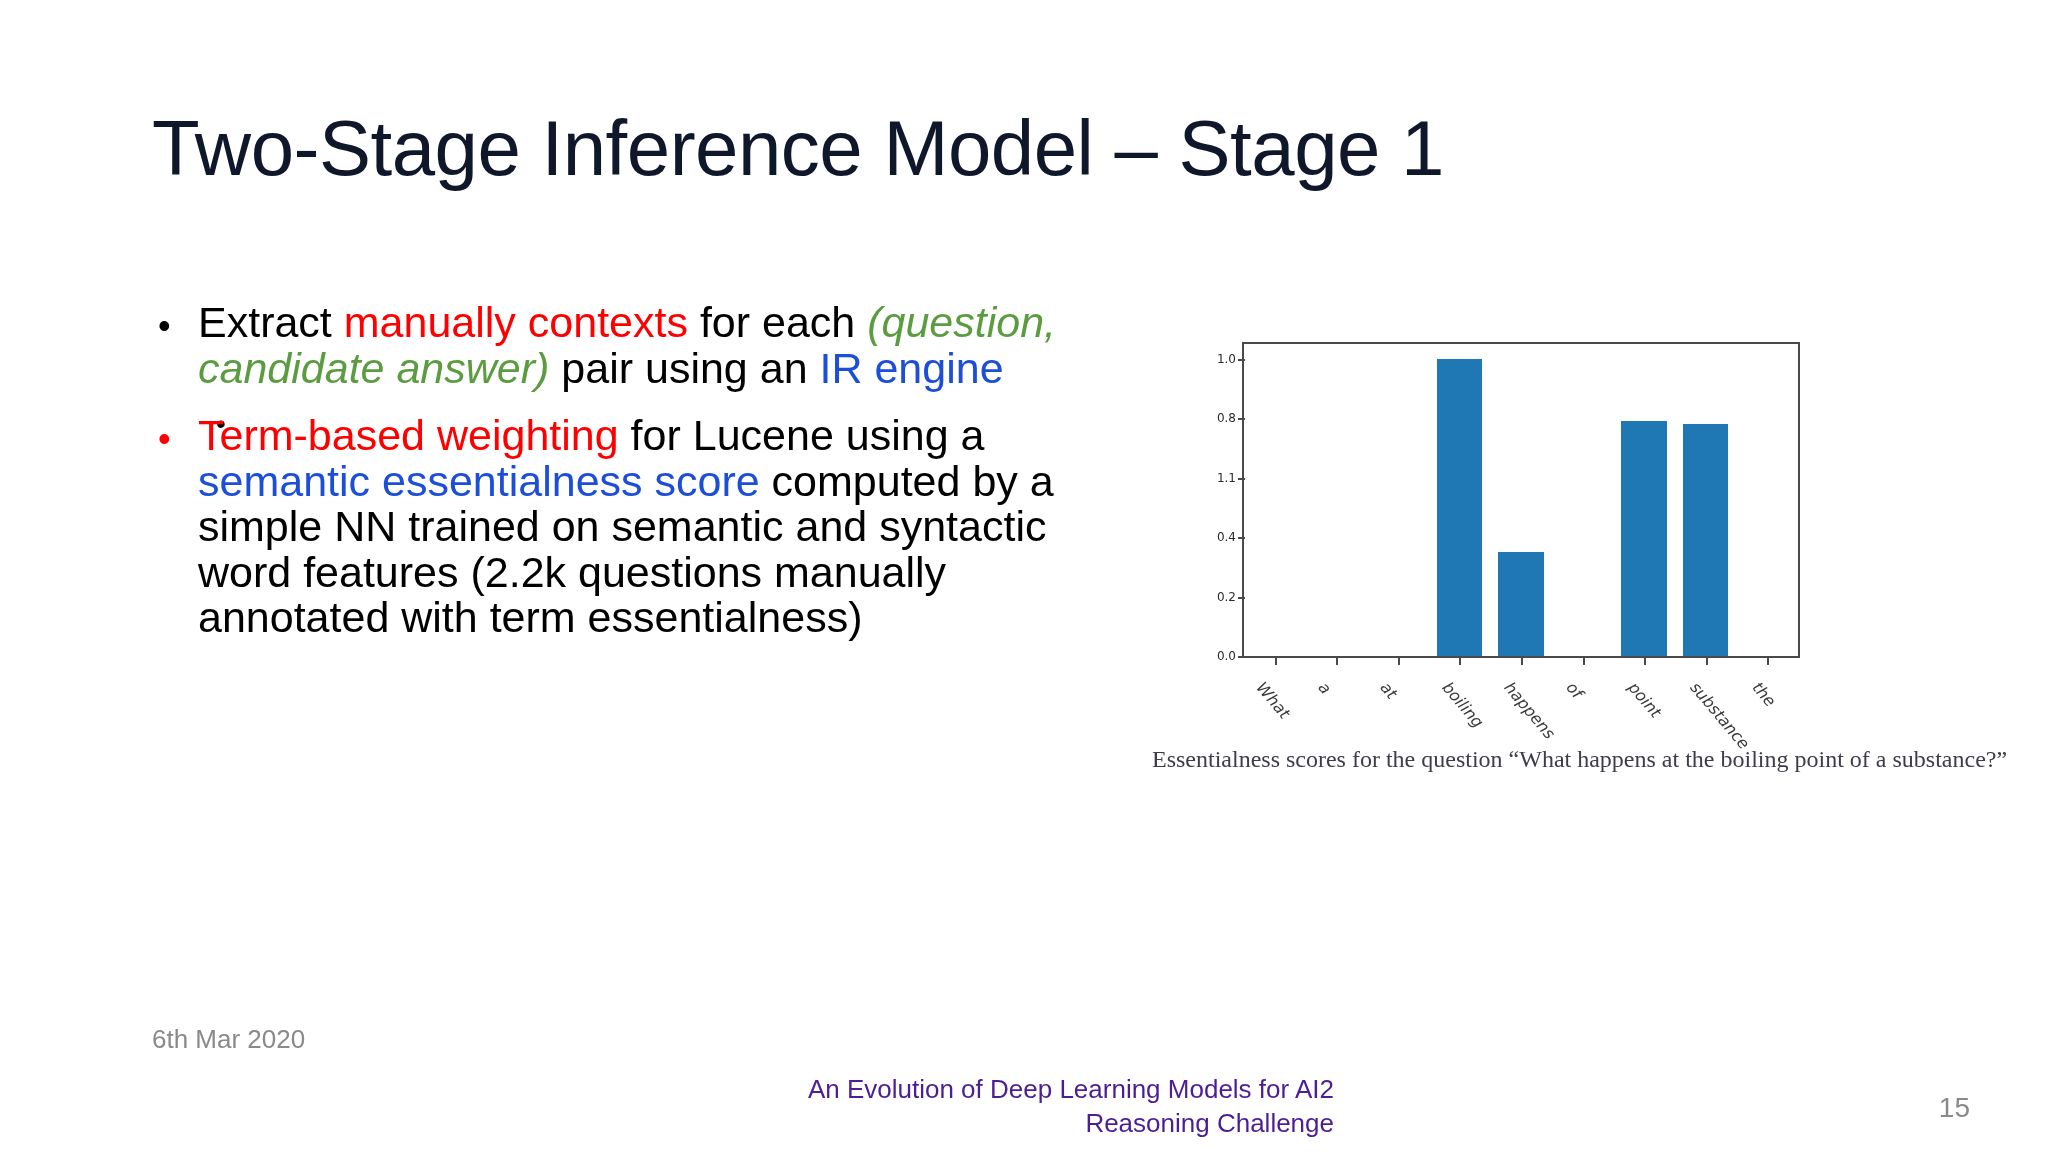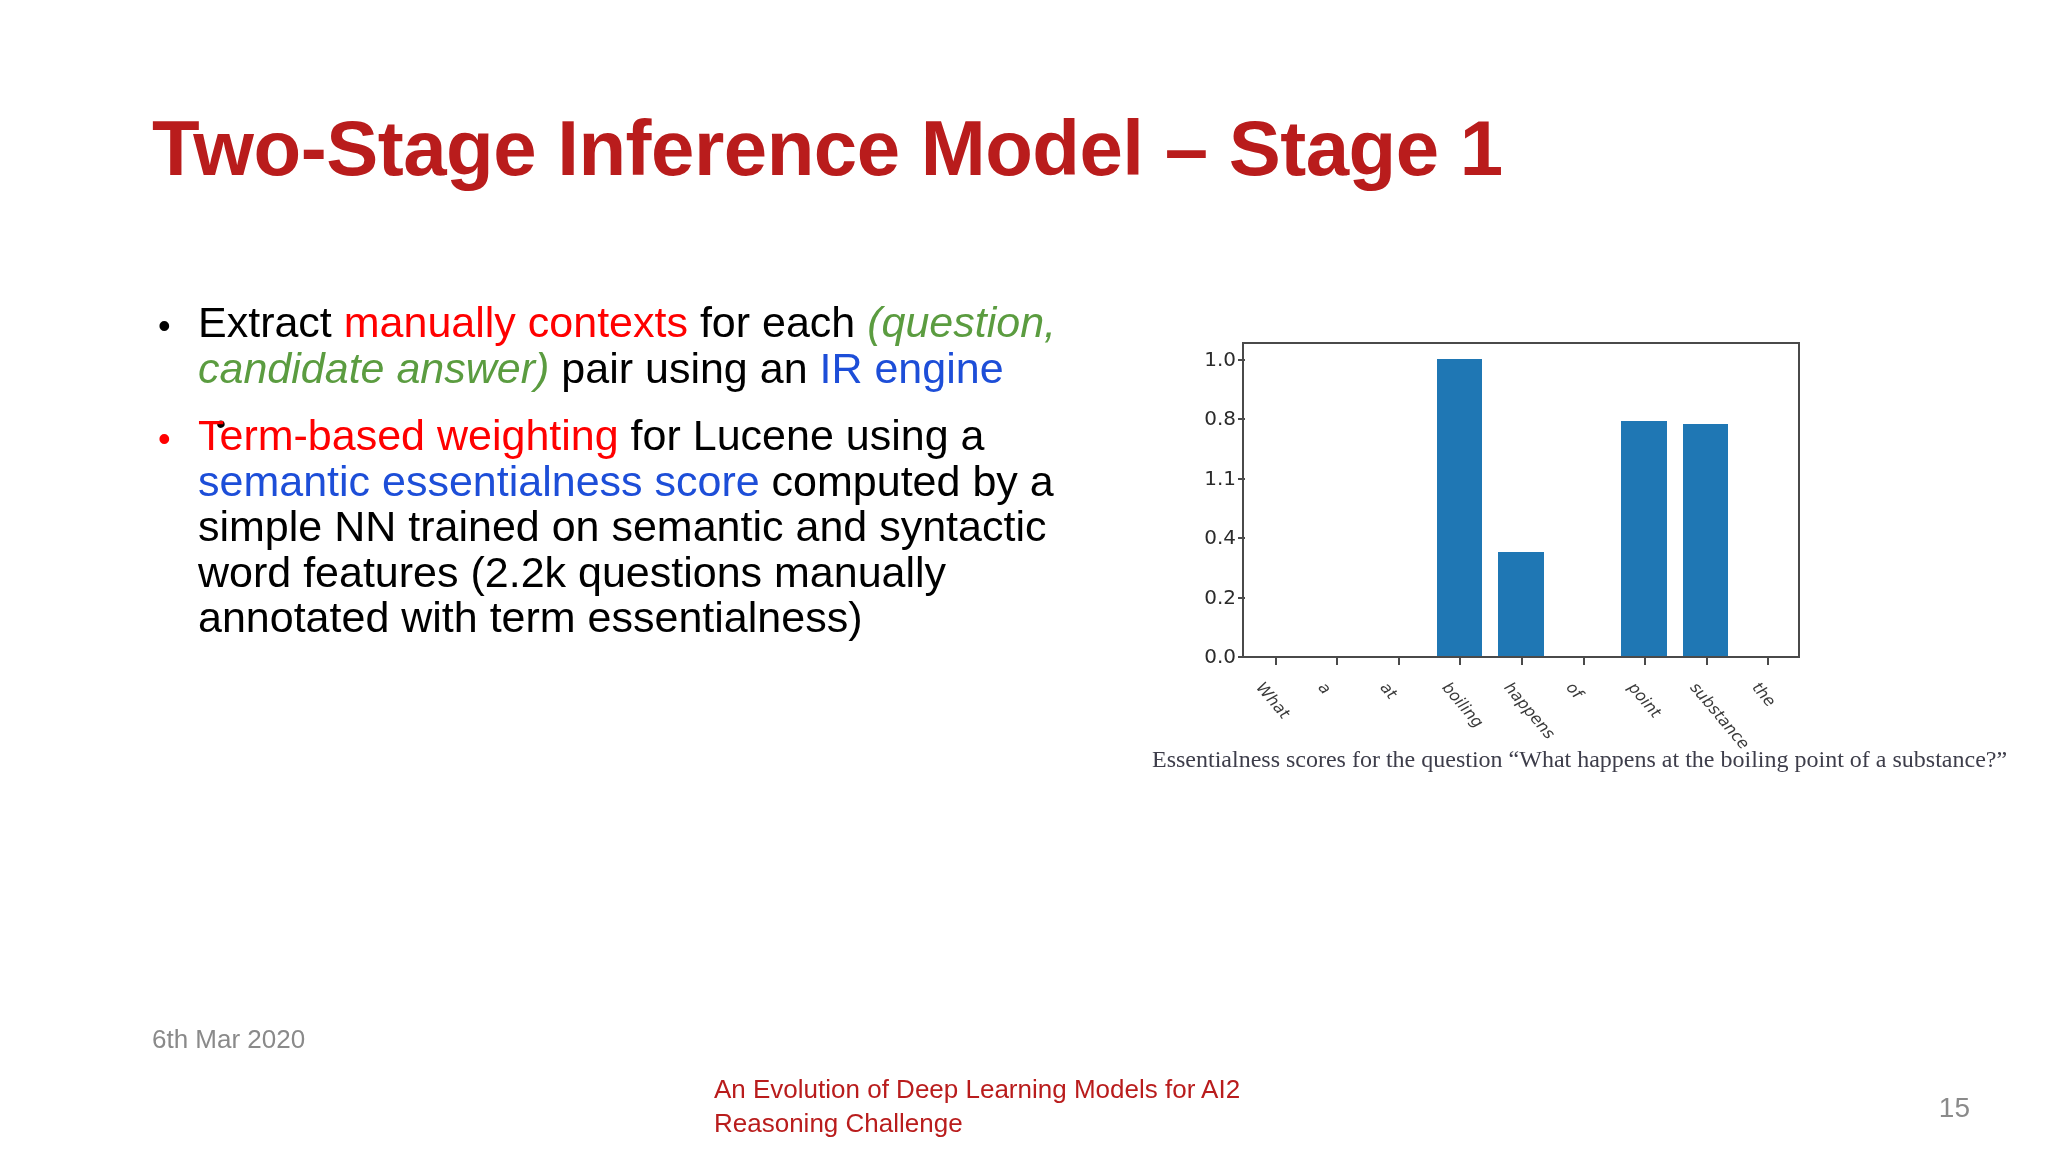--- a/index.html
+++ b/index.html
@@ -16,22 +16,22 @@
     -webkit-font-smoothing: antialiased;
   }
 
   
   .slide-title {
     position: absolute;
     left: 152px;
     top: 108px;
     width: 1700px;
     font-size: 78px;
-    font-weight: 700;
-    color: #b91c1c;
+    font-weight: 400;
+    color: #0f172a;
     letter-spacing: -0.5px;
     line-height: 1.05;
     white-space: nowrap;
   }
 
   
   .content-col {
     position: absolute;
     left: 150px;
     top: 300px;
@@ -99,21 +99,21 @@
     right: 12px;
     bottom: 72px;
     border: 2px solid #4a4a4a;
     box-sizing: border-box;
     background: #ffffff;
   }
   .y-tick {
     position: absolute;
     right: calc(100% + 8px);
     transform: translateY(-50%);
-    font-size: 20px;
+    font-size: 12px;
     color: #2b2b2b;
     font-family: "DejaVu Sans", sans-serif;
     white-space: nowrap;
   }
   .y-tick::after {
     content: "";
     position: absolute;
     left: calc(100% + 2px);
     top: 50%;
     width: 7px;
@@ -187,24 +187,24 @@
     top: 1024px;
     font-size: 26px;
     color: #8a8a8a;
   }
   .footer-center {
     position: absolute;
     left: 50%;
     transform: translateX(-50%);
     top: 1072px;
     width: 620px;
-    text-align: left;
+    text-align: right;
     font-size: 26px;
     line-height: 1.32;
-    color: #b91c1c;
+    color: #4c1d95;
   }
   .footer-page {
     position: absolute;
     right: 78px;
     top: 1092px;
     font-size: 28px;
     color: #8a8a8a;
   }
 </style>
 </head>

